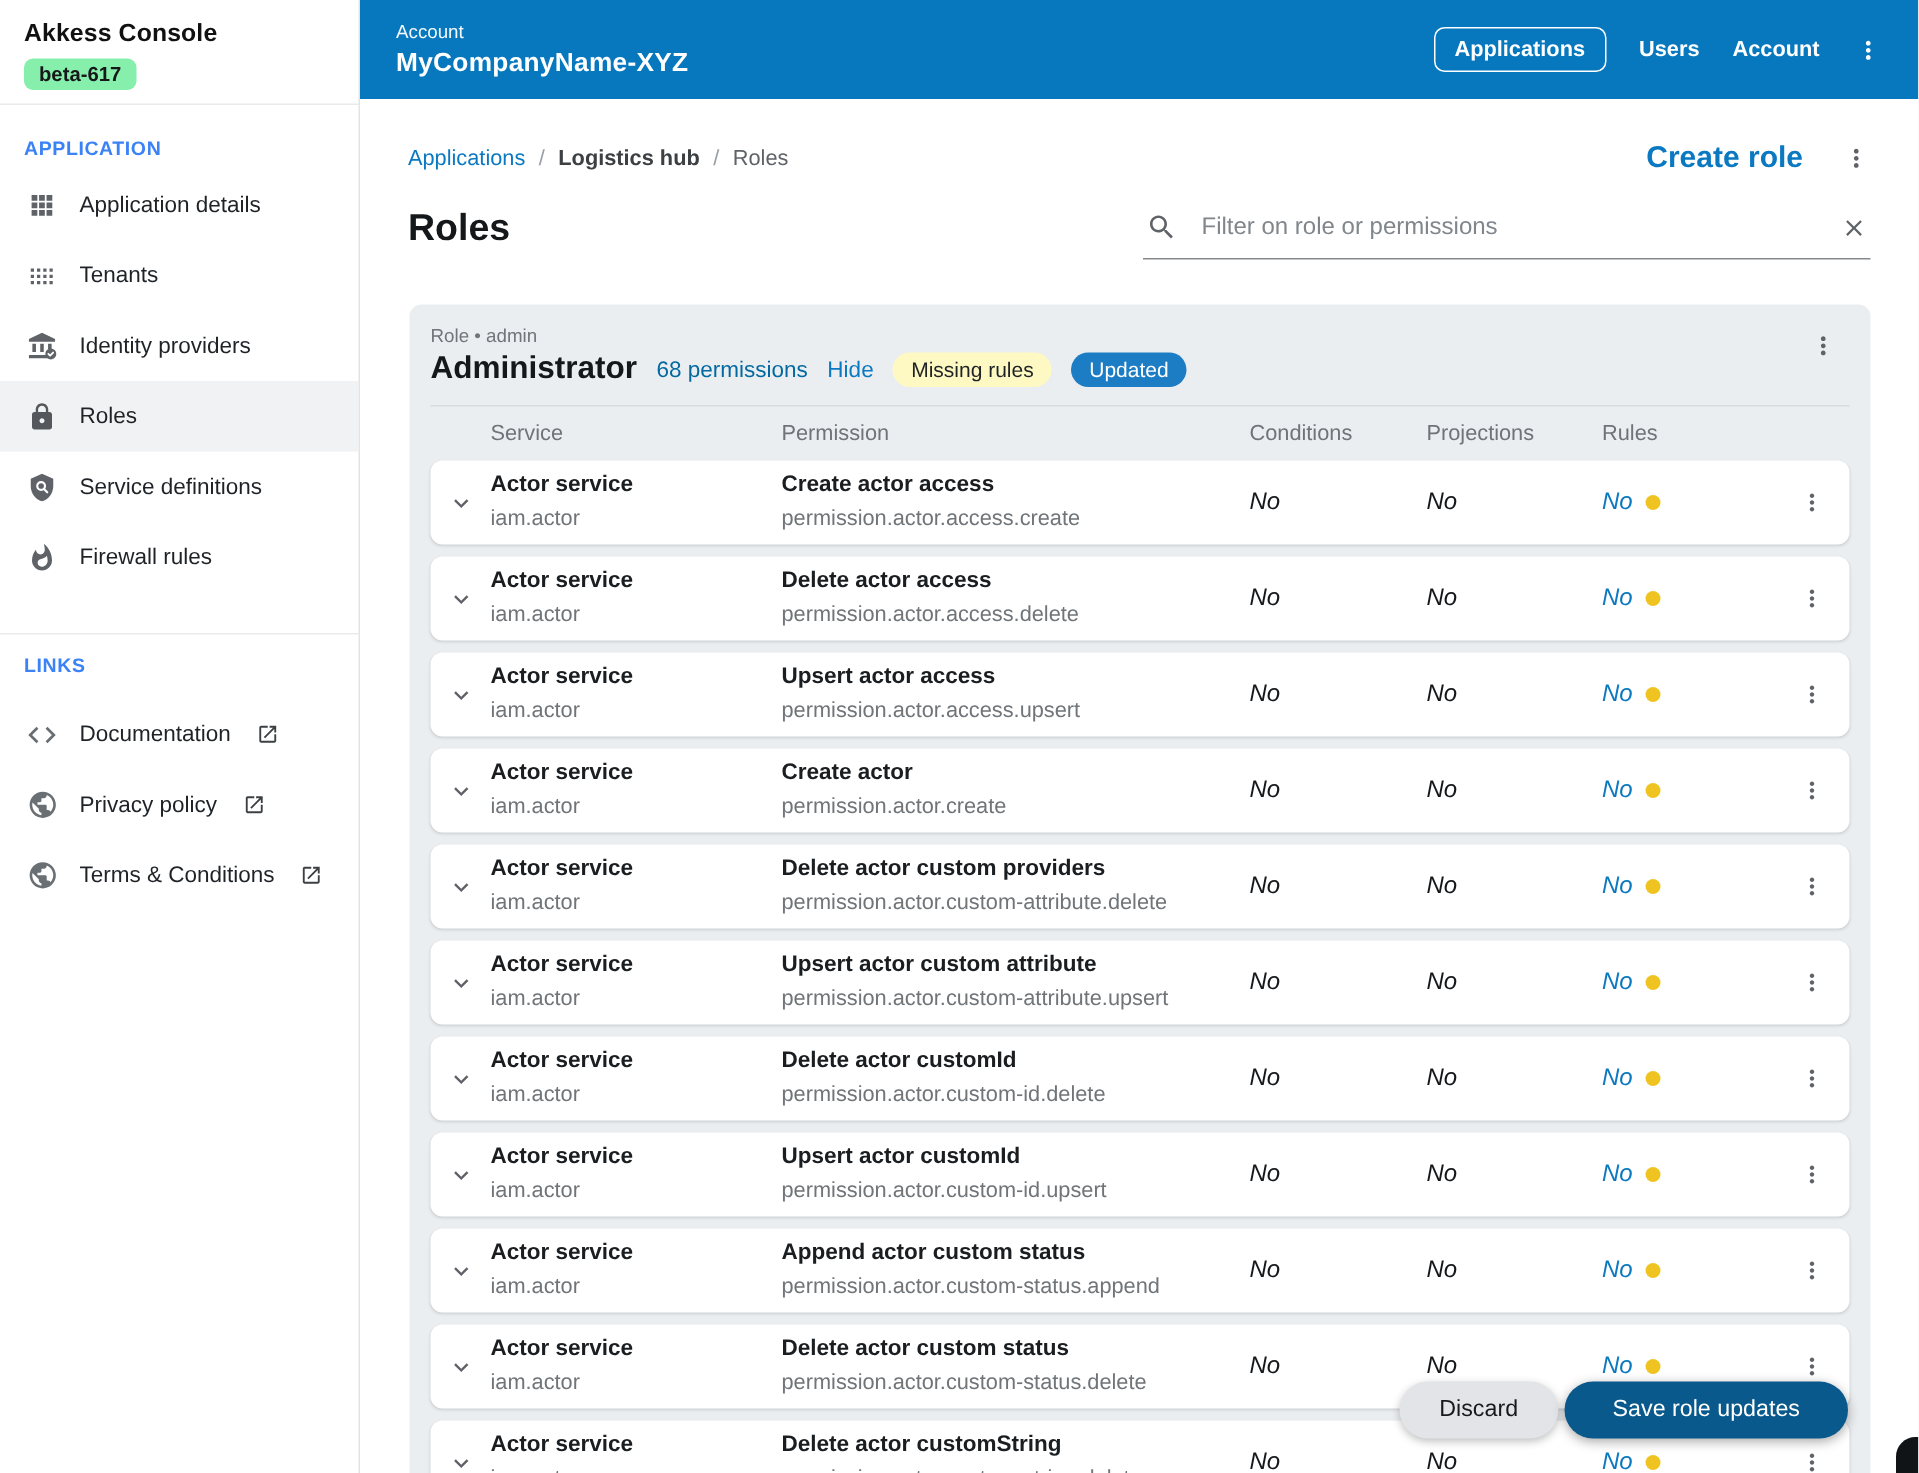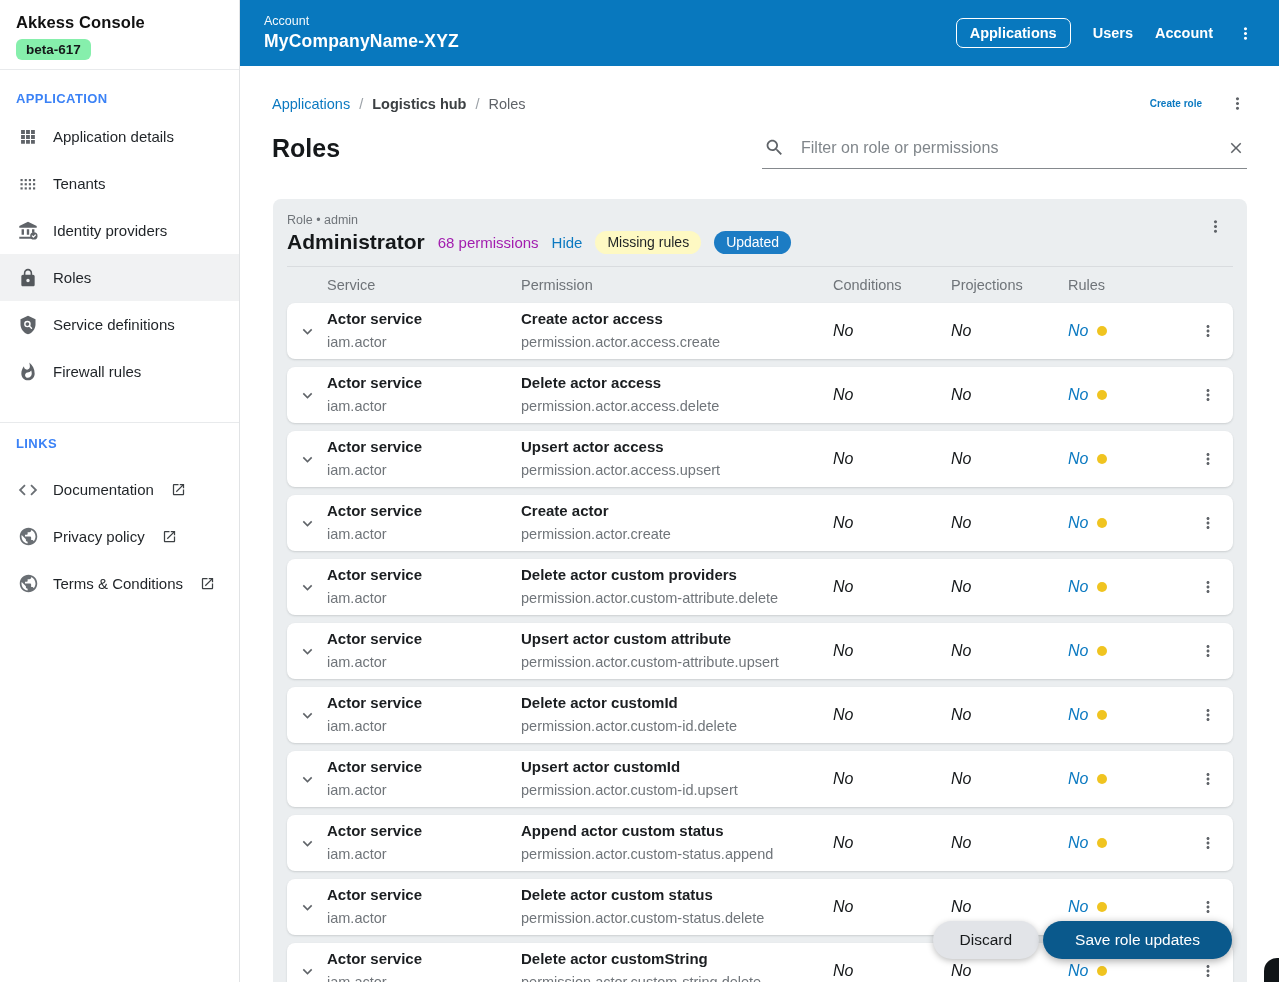--- a/index.html
+++ b/index.html
@@ -37,37 +37,37 @@
 
   
   .content { position:absolute; left:240px; top:66px; width:1039px; height:916px; background:#fff; }
   .page-head { padding:28px 32px 0 32px; }
   .crumb-row { display:flex; justify-content:space-between; align-items:center; }
   .breadcrumb { font-size:14.5px; color:#5f6368; display:flex; gap:9px; align-items:center; }
   .crumb-link { color:#0B79C1; cursor:pointer; }
   .crumb-strong { color:#3c4043; font-weight:700; }
   .crumb-sep { color:#9aa0a6; }
   .head-actions { display:flex; align-items:center; gap:26px; }
-  .create-role { color:#0B79C1; font-weight:700; font-size:10px; cursor:pointer; }
+  .create-role { color:#0B79C1; font-weight:700; font-size:20px; cursor:pointer; }
   .title-row { display:flex; justify-content:space-between; align-items:flex-end; margin-top:16px; }
   .page-title { font-size:25px; font-weight:700; color:#15181a; padding-bottom:6px; }
   .searchbar { width:485px; display:flex; align-items:center; gap:16px;
                border-bottom:1px solid #85898d; padding:8px 2px 10px 2px; }
   .searchbar input { border:none; outline:none; flex:1; font-size:16px; color:#1f2327;
                      font-family:"Liberation Sans", sans-serif; background:transparent; }
   .searchbar input::placeholder { color:#80868b; }
 
   
   .role-card { margin:30px 32px 0 33px; width:974px; background:#ebeef0;
                border-radius:8px; padding:14px 14px 14px 14px; position:relative; }
   .card-overline { font-size:12.5px; color:#70757a; }
   .card-name-row { display:flex; align-items:center; gap:13px; margin-top:3px;
                    padding-bottom:12px; border-bottom:1px solid #d9dcdf; }
   .role-name { font-size:21px; font-weight:700; color:#15181a; }
-  .perm-count { font-size:15px; color:#a21caf; }
+  .perm-count { font-size:15px; color:#0369a1; }
   .hide-link { font-size:15px; color:#0B79C1; cursor:pointer; }
   .badge { font-size:14px; padding:3px 12px 4px 12px; border-radius:12px; }
   .badge.warning { background:#fef9c3; color:#1f2326; }
   .badge.info { background:#1C7CC4; color:#fff; }
   .card-kebab { position:absolute; right:22px; top:18px; cursor:pointer; }
 
   .grid-cols { display:grid; grid-template-columns:40px 194px 312px 118px 117px 1fr 50px;
                align-items:center; }
   .table-head { padding:10px 0 10px 0; font-size:14.5px; color:#6f7479; }
   .rows { display:flex; flex-direction:column; gap:8px; }

